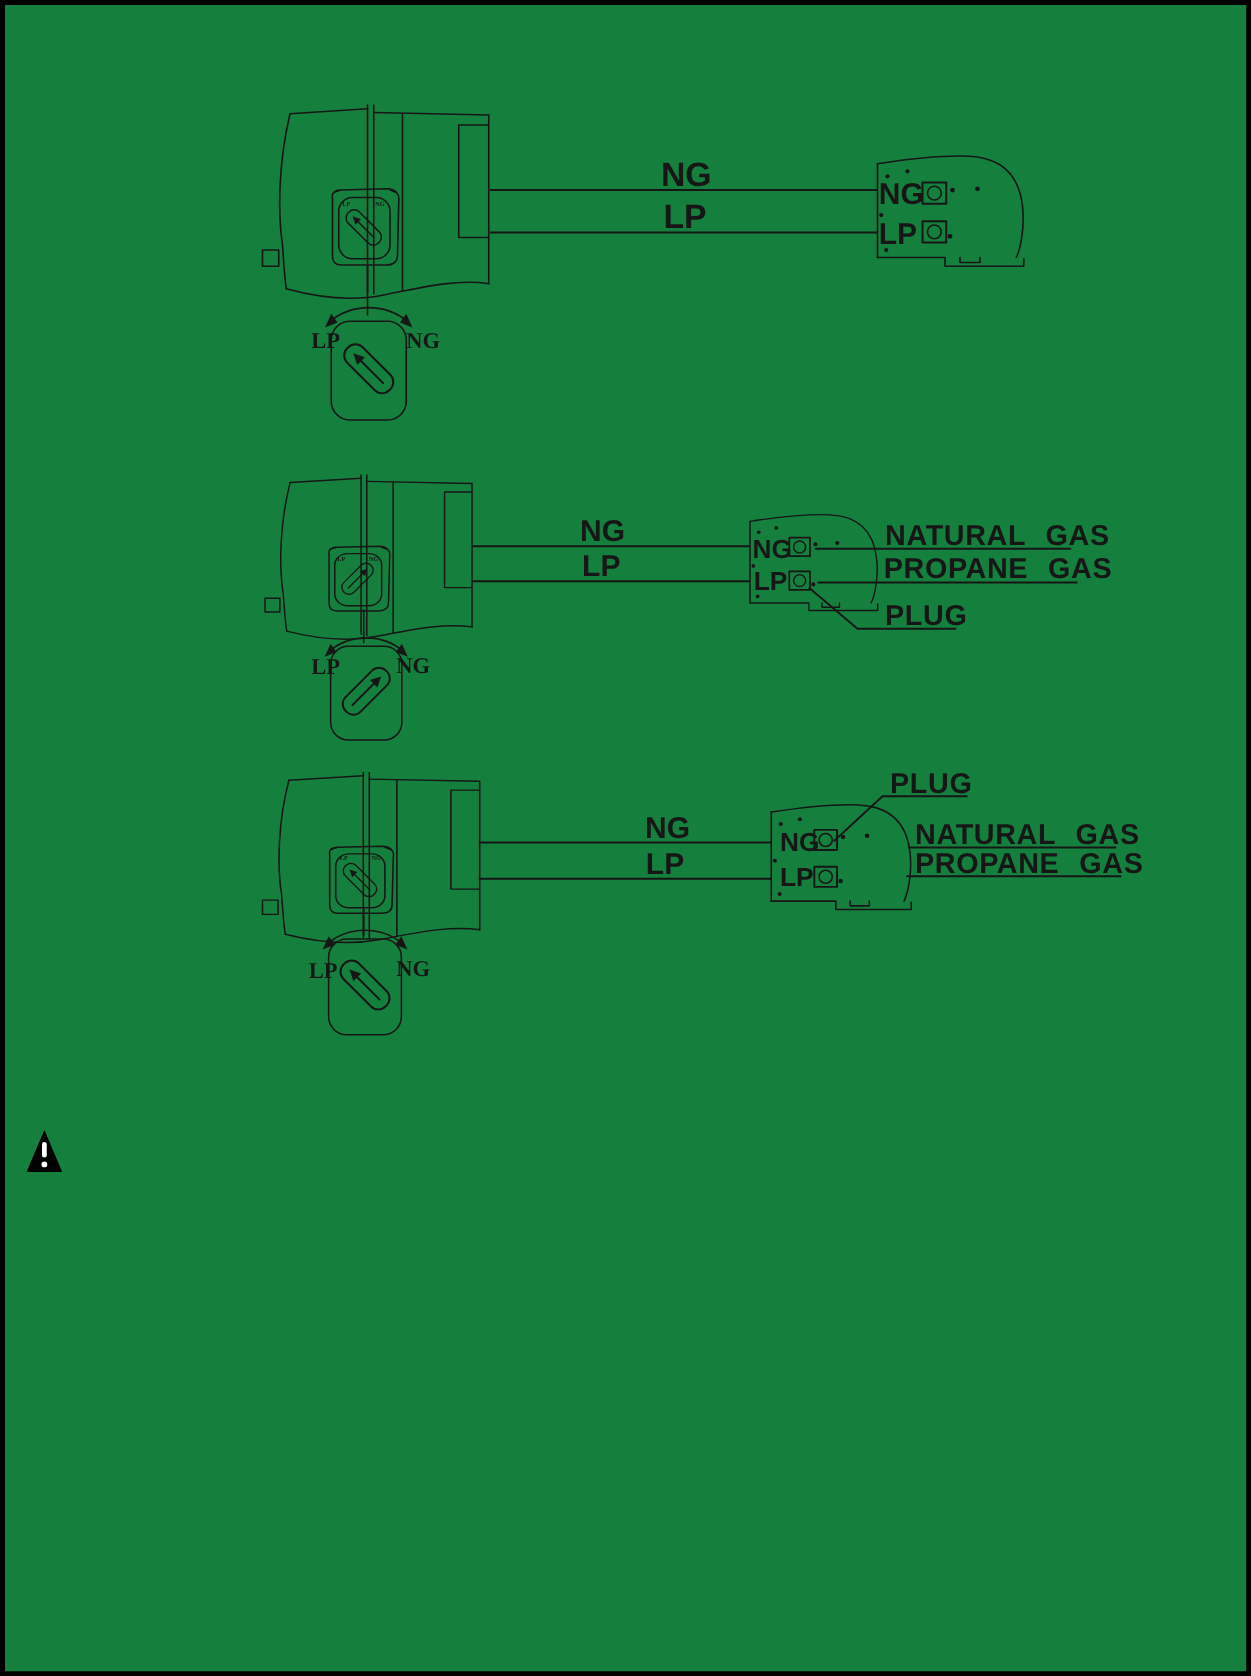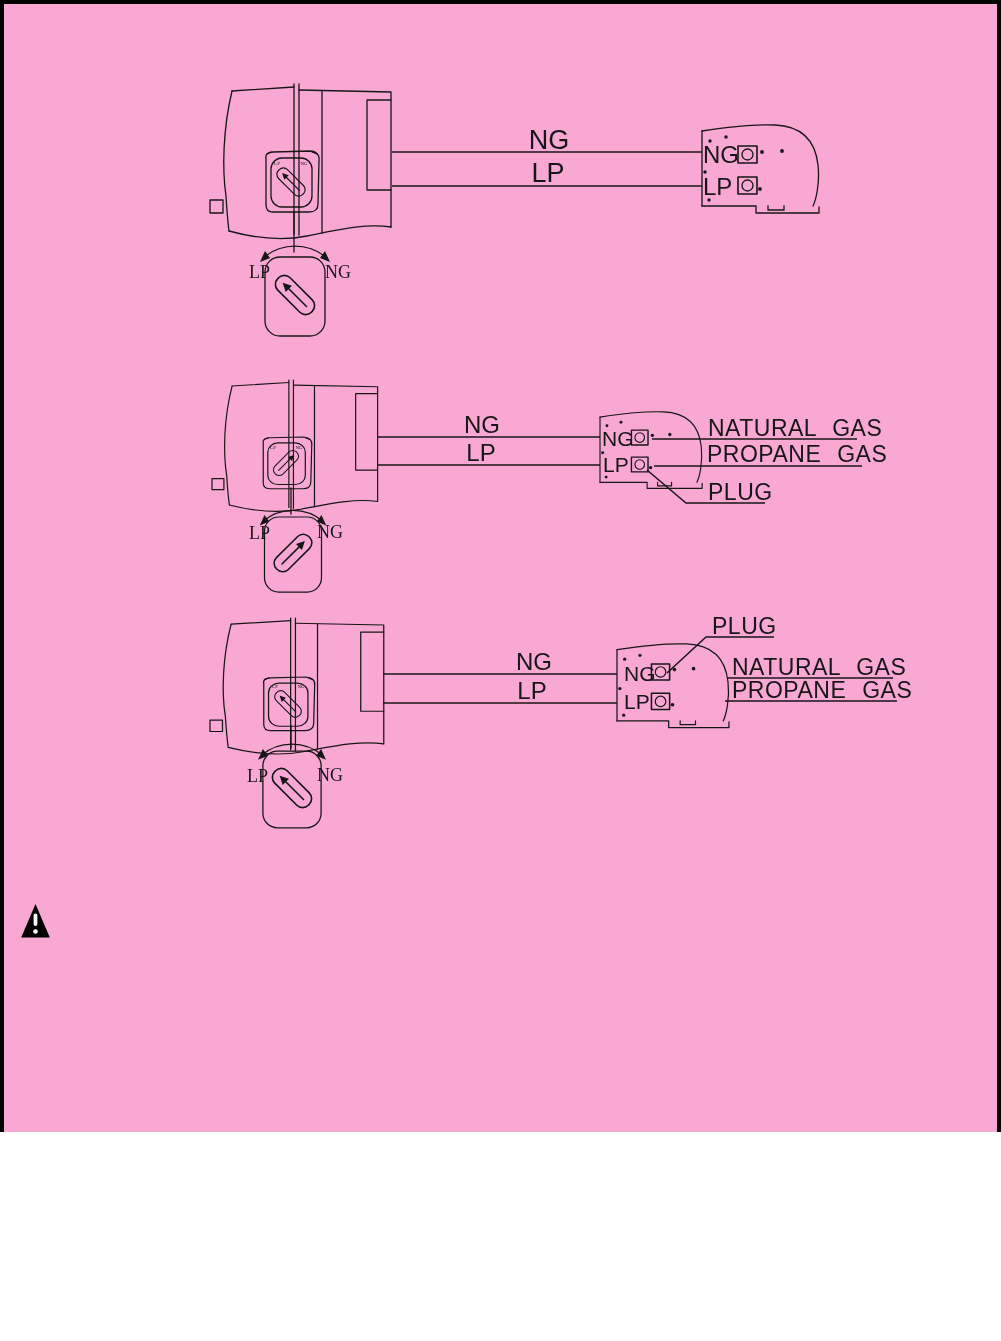--- a/index.html
+++ b/index.html
@@ -1,21 +1,22 @@
 <!DOCTYPE html>
 <html><head>
 <meta charset="utf-8">
 <style>
   html,body{margin:0;padding:0;background:#ffffff;}
   .page{
     position:relative;
-    width:1001px;height:1132px;
-    background:#f9a8d4;
+    width:1001px;height:1341px;
+    background:#15803d;
     font-family:"Liberation Sans", sans-serif;
     overflow:hidden;
+    font-weight:bold;
   }
   svg{position:absolute;left:0;top:0;display:block;}
   .ink{stroke:#161616;fill:none;stroke-width:1.3;stroke-linecap:round;stroke-linejoin:round;}
   .ink2{stroke:#161616;fill:none;stroke-width:1.6;stroke-linejoin:round;}
   .calloutline{stroke:#161616;fill:none;stroke-width:1.5;}
   .dot{fill:#161616;stroke:none;}
   text{fill:#161616;stroke:none;font-family:"Liberation Sans", sans-serif;}
   .biglabel{font-size:27px;}
   .midlabel{font-size:24px;}
   .portlabel1{font-size:24px;}

